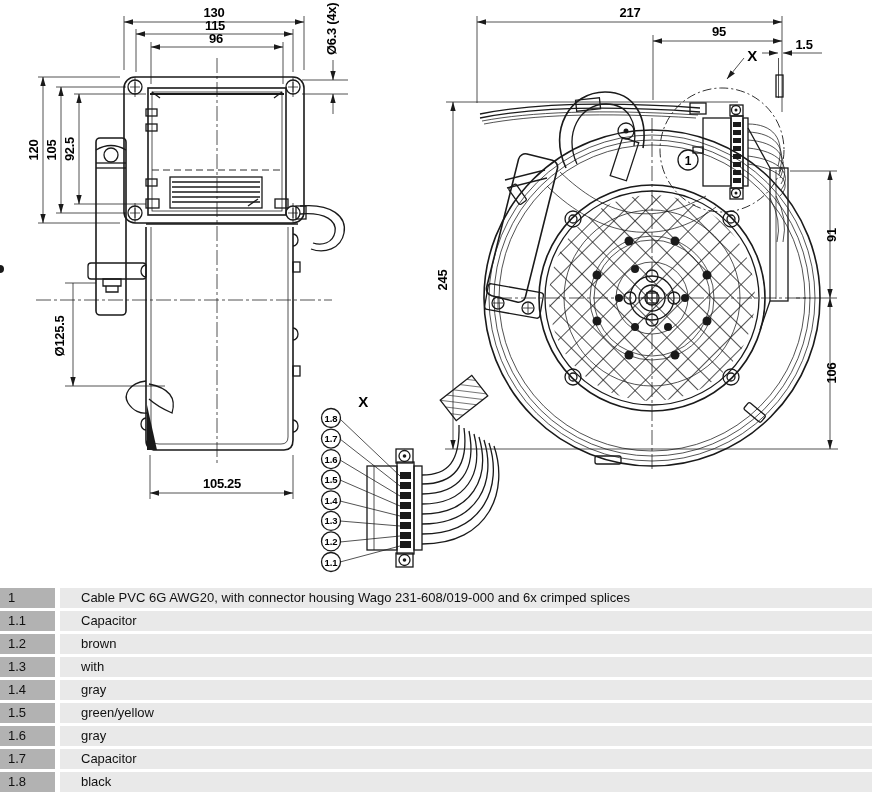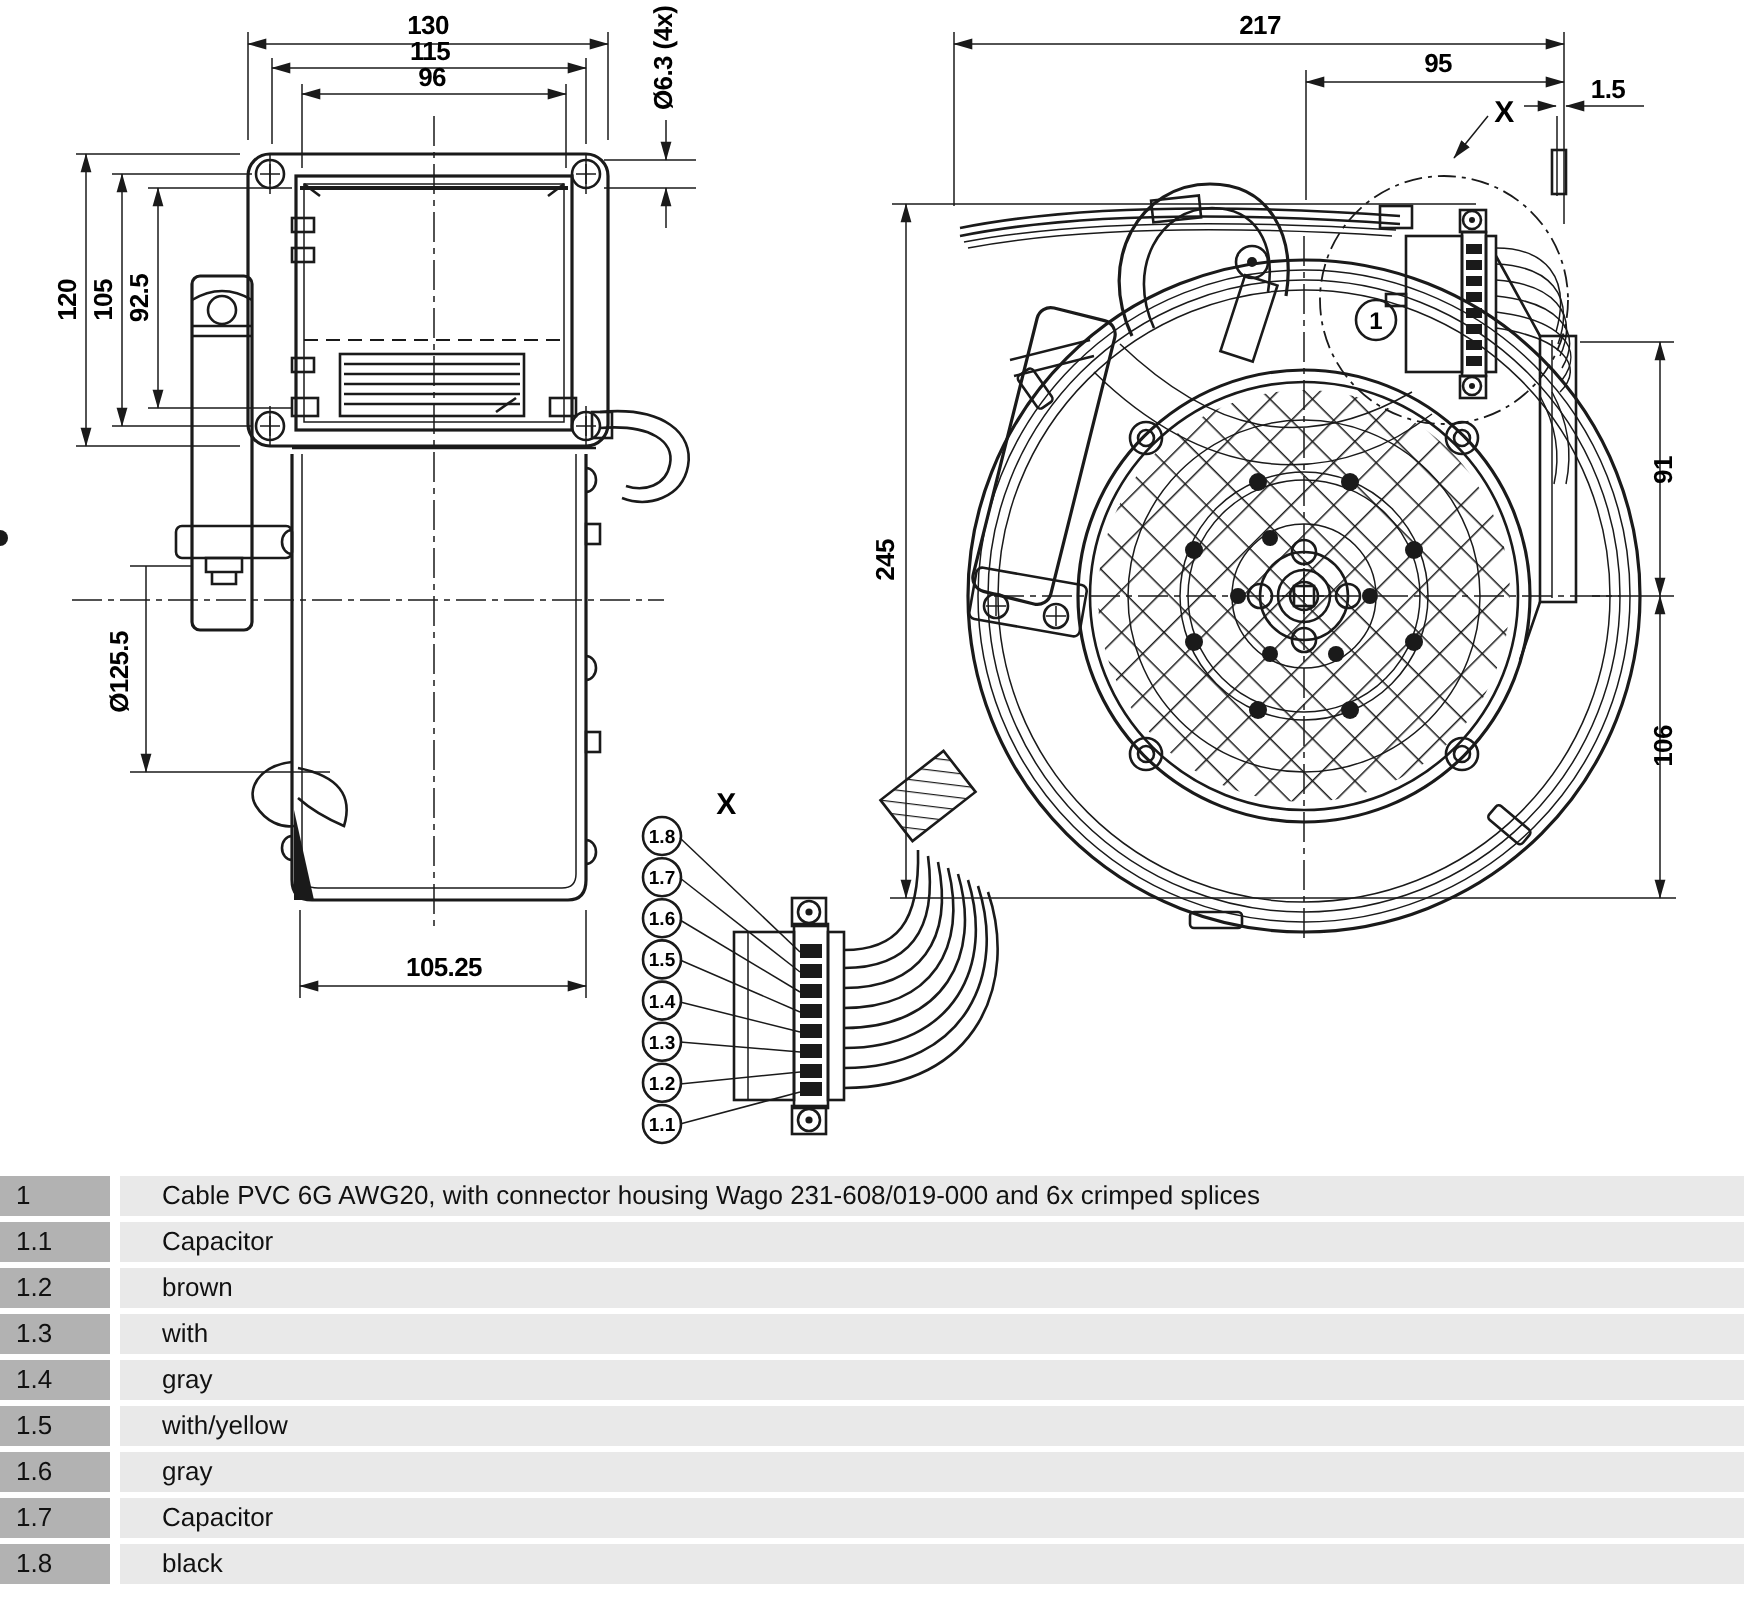--- a/index.html
+++ b/index.html
@@ -438,21 +438,21 @@
   <div class="prow">
       <div class="pc1">1.3</div>
       <div class="pc2">with</div>
     </div>
   <div class="prow">
       <div class="pc1">1.4</div>
       <div class="pc2">gray</div>
     </div>
   <div class="prow">
       <div class="pc1">1.5</div>
-      <div class="pc2">with/yellow</div>
+      <div class="pc2">green/yellow</div>
     </div>
   <div class="prow">
       <div class="pc1">1.6</div>
       <div class="pc2">gray</div>
     </div>
   <div class="prow">
       <div class="pc1">1.7</div>
       <div class="pc2">Capacitor</div>
     </div>
   <div class="prow">

